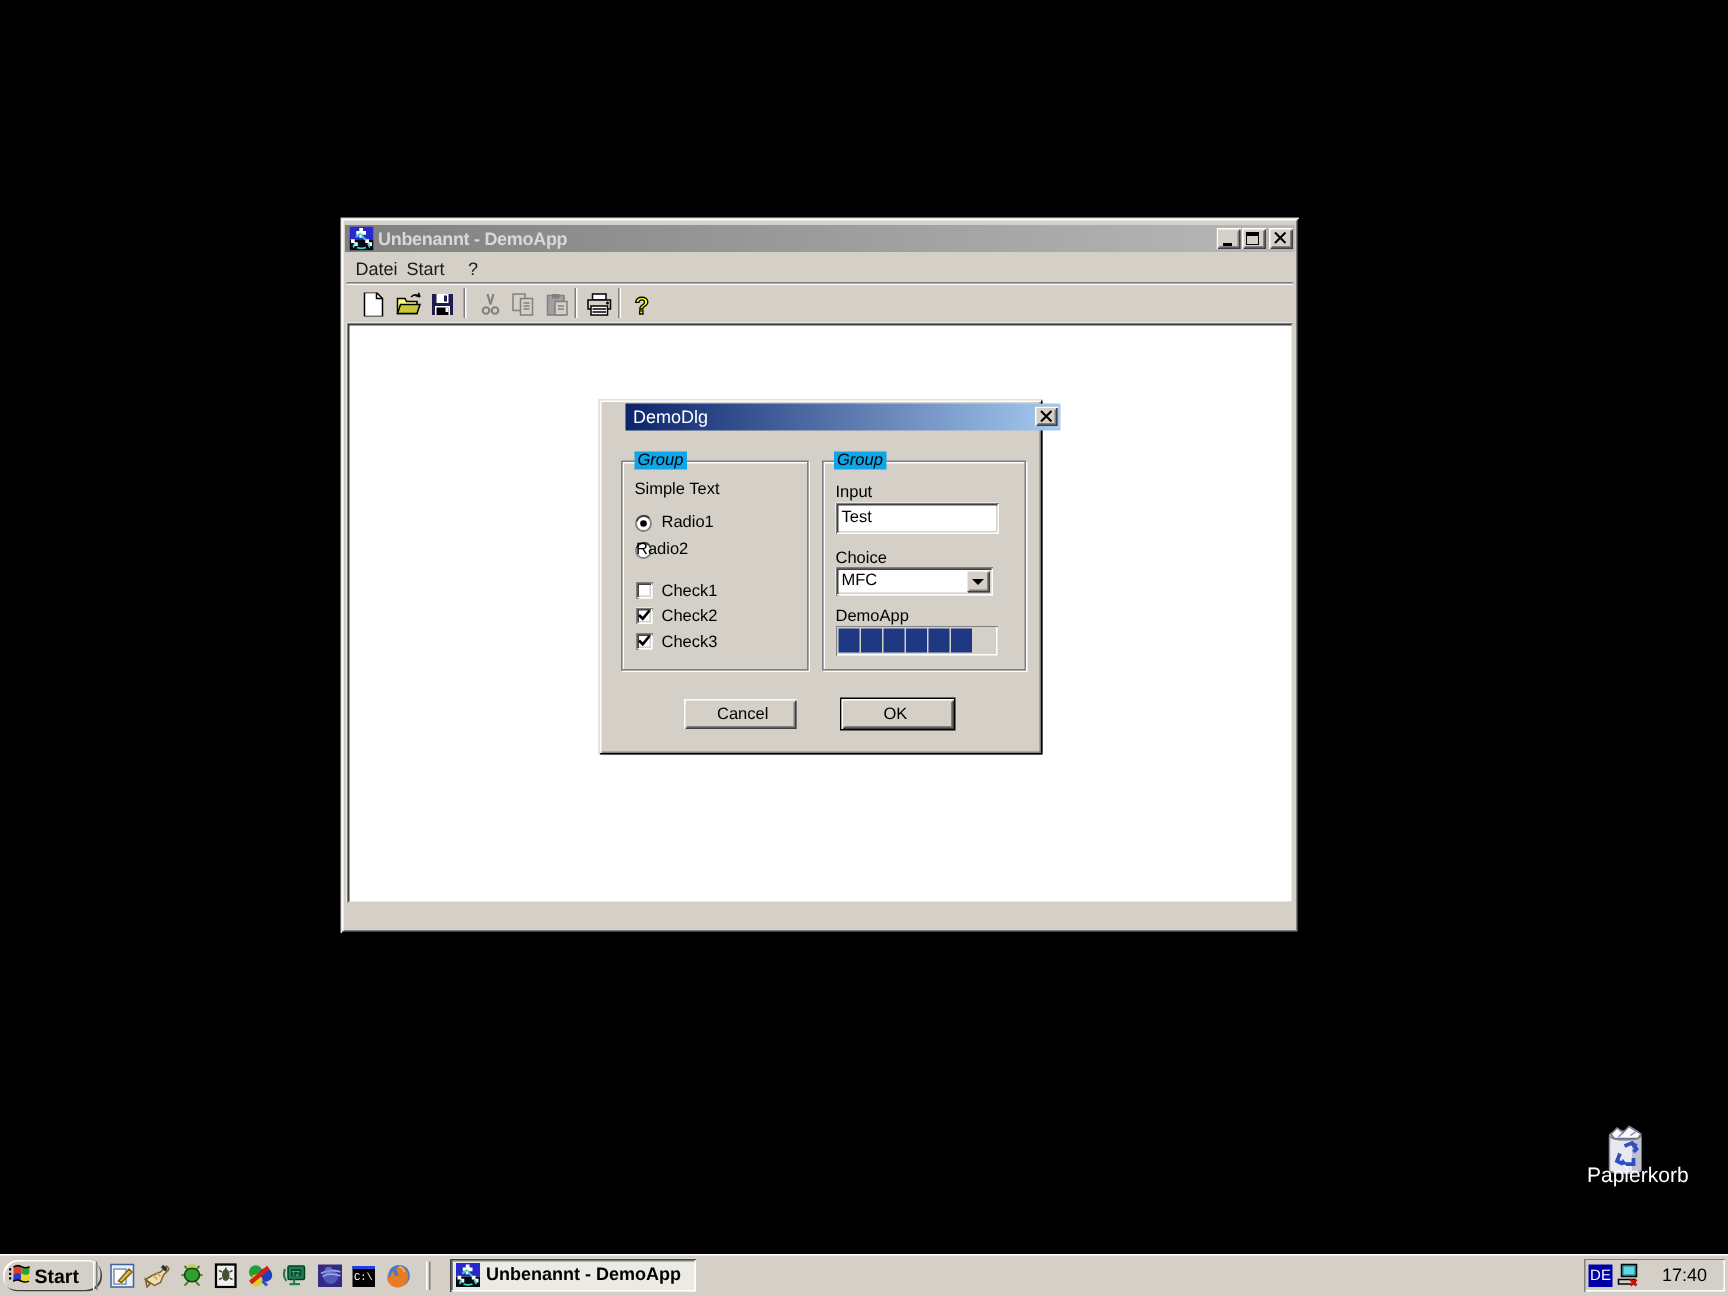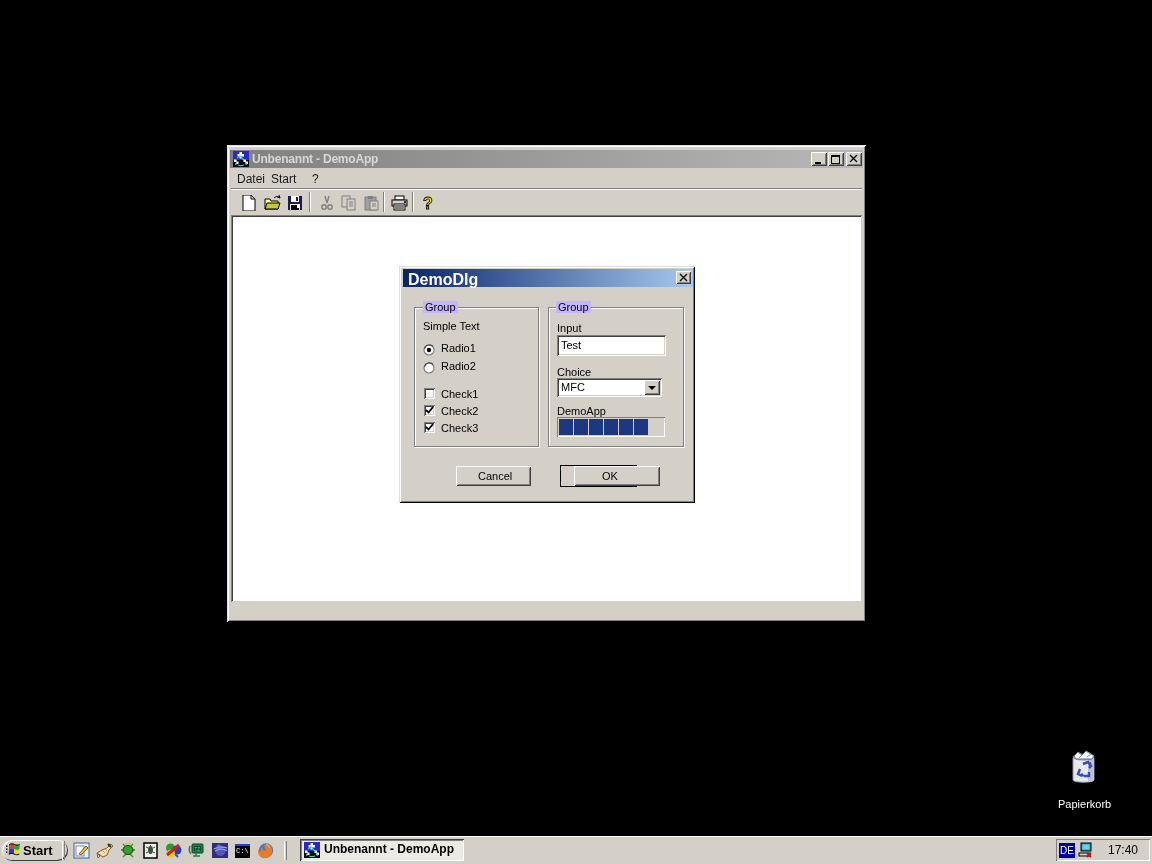--- a/index.html
+++ b/index.html
@@ -41,28 +41,28 @@
 #client { left:4px; top:70px; width:631px; height:387px; background:#fff;
   box-shadow: inset 1px 1px 0 #808080, inset -1px -1px 0 #d4d0c8,
    inset 2px 2px 0 #404040, inset -2px -2px 0 #fff; }
 
 #statusbar { left:4px; top:457px; width:631px; height:17px; font-size:11px; color:#000; }
 .sb-panel { position:absolute; top:2px; height:16px;
   box-shadow: inset 1px 1px 0 #808080, inset -1px -1px 0 #fff; }
 
 
 #dlg { left:399px; top:266px; width:296px; height:237px; background:#d4d0c8; }
-#dlg-title { left:4px; top:3px; width:290px; height:18px;
+#dlg-title { left:18px; top:3px; width:290px; height:18px;
   background:linear-gradient(to right,#0a246a,#a6caf0);
-  color:#fff; font-weight:bold; font-size:16px; }
+  color:#fff; font-weight:normal; font-size:12px; }
 #dlg-title .txt { position:absolute; left:5px; top:2px; }
 .grp { position:absolute; border:1px solid #808080;
   box-shadow:inset 1px 1px 0 #fff, 1px 1px 0 #fff; }
-.grp-label { position:absolute; top:-7px; background:#c4b5fd; font-size:11px;
-  padding:0 2px; }
+.grp-label { position:absolute; top:-7px; background:#0ea5e9; font-size:11px;
+  padding:0 2px;font-style:italic; }
 .lbl { position:absolute; font-size:11px; color:#000; }
 .radio { position:absolute; width:12px; height:12px; }
 .chk { position:absolute; width:11px; height:11px; background:#fff;
   box-shadow: inset 1px 1px 0 #808080, inset -1px -1px 0 #fff,
    inset 2px 2px 0 #404040, inset -2px -2px 0 #d4d0c8; }
 .chk svg { position:absolute; left:1px; top:1px; }
 
 
 #taskbar { left:0; top:836px; width:1152px; height:28px; background:#d4d0c8;
   box-shadow: inset 0 1px 0 #fff; }
@@ -215,21 +215,21 @@
     </svg>
   </div>
   <span class="lbl" style="left:42px;top:76px">Radio1</span>
   <div class="radio" style="left:24px;top:94px">
     <svg width="12" height="12" viewBox="0 0 12 12">
       <circle cx="6" cy="6" r="5" fill="#fff"></circle>
       <circle cx="6" cy="6" r="5" fill="none" stroke="#808080" stroke-width="1.2"></circle>
       <path d="M1.5 4.5A5 5 0 0 1 10 2.5" fill="none" stroke="#404040" stroke-width="1.2"></path>
     </svg>
   </div>
-  <span class="lbl" style="left:42px;top:94px">Radio2</span>
+  <span class="lbl" style="left:25px;top:94px">Radio2</span>
 
   <div class="chk" style="left:25px;top:122px"></div>
   <span class="lbl" style="left:42px;top:122px">Check1</span>
   <div class="chk" style="left:25px;top:139px">
     <svg width="9" height="9" viewBox="0 0 9 9">
         <path d="M1 4l2.5 2.5L8 1" stroke="#000" stroke-width="1.8" fill="none"></path>
       </svg>
   </div>
   <span class="lbl" style="left:42px;top:139px">Check2</span>
   <div class="chk" style="left:25px;top:156px">
@@ -262,21 +262,21 @@
     <div class="abs" style="left:32px;top:2px;width:14px;height:16px;background:#1d3781"></div>
     <div class="abs" style="left:47px;top:2px;width:14px;height:16px;background:#1d3781"></div>
     <div class="abs" style="left:62px;top:2px;width:14px;height:16px;background:#1d3781"></div>
     <div class="abs" style="left:77px;top:2px;width:14px;height:16px;background:#1d3781"></div>
   </div>
 
   <div class="btn abs" style="left:57px;top:200px;width:75px;height:20px;text-align:center">
     <span class="lbl" style="left:22px;top:4px">Cancel</span>
   </div>
   <div class="abs" style="left:161px;top:199px;width:77px;height:22px;border:1px solid #000">
-    <div class="btn abs" style="left:13px;top:0;width:86px;height:20px">
+    <div class="btn abs" style="left:0;top:0;width:75px;height:20px">
       <span class="lbl" style="left:28px;top:4px">OK</span>
     </div>
   </div>
 </div>
 
 <div id="taskbar" class="abs">
   <div id="startbtn" class="abs btn-thin">
     <svg class="abs" style="left:4px;top:2px" width="16" height="15" viewBox="0 0 16 15">
       <path d="M0 3.5h1.5v1.5H0zM0 6.5h1.5V8H0zM0 9.5h1.5V11H0z" fill="#000"></path>
       <path d="M3 2.8C4.5 1.6 6.5 1.5 8.3 2.4l-.2 4.8C6.4 6.3 4.6 6.4 3 7.5z" fill="#e03c28"></path>
@@ -369,14 +369,14 @@
 <div id="bin" class="abs">
   <svg class="abs" style="left:30px;top:2px" width="27" height="34" viewBox="0 0 27 34">
     <path d="M3 8c0-3 21-3 21 0v22c0 3-21 3-21 0z" fill="#e8e8f0" stroke="#9090a0"></path>
     <path d="M18 7v25c3-.3 6-1 6-2V8z" fill="#c0c0d0"></path>
     <ellipse cx="13.5" cy="7" rx="10.5" ry="3" fill="#d0d0e0" stroke="#808090"></ellipse>
     <path d="M4 6l4-4 4 3 4-4 5 3 3 2-2 3H6z" fill="#f8f8ff" stroke="#707080"></path>
     <path d="M8 2l4 3-3 3M16 1l5 3-4 3" fill="none" stroke="#8888a0"></path>
     <path d="M13 14l5-2 3 4-2 2M19 22v4h-5M12 26l-4-2 2-5" fill="none" stroke="#3050c0" stroke-width="2.5"></path>
     <path d="M18 12l3 1-1 3M15 26h-4l1-3" fill="#3050c0" stroke="#3050c0"></path>
   </svg>
-  <span class="abs" style="left:18px;top:50px;font-size:11px">Papierkorb</span>
+  <span class="abs" style="left:18px;top:27px;font-size:14px">Papierkorb</span>
 </div>
 
 </body></html>

